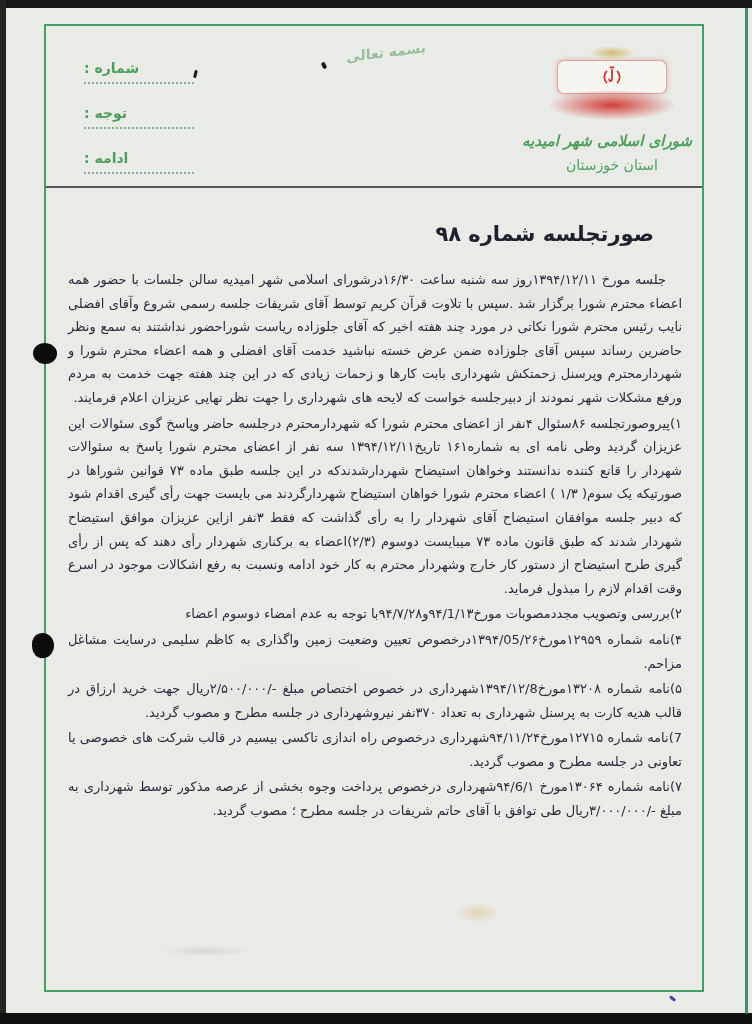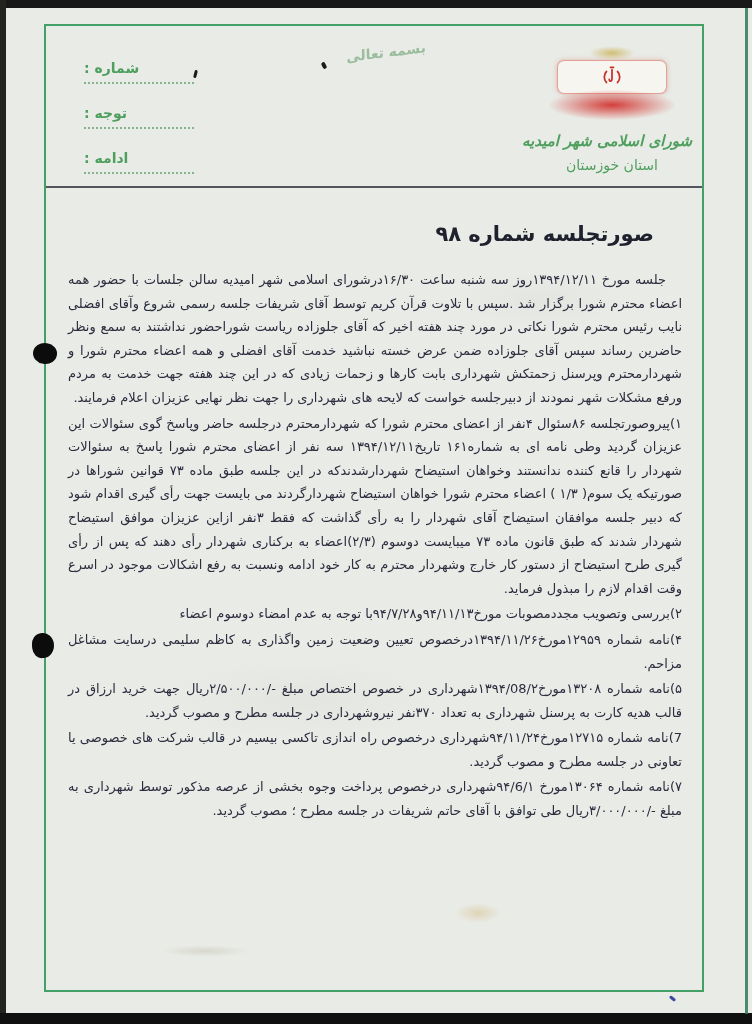--- a/index.html
+++ b/index.html
@@ -142,23 +142,23 @@
       <div class="org-region">استان خوزستان</div>
     </div>
 
     <div class="separator"></div>
 
     <div class="title">صورتجلسه شماره ۹۸</div>
 
     <div class="body-text">
       <p class="intro">جلسه مورخ ۱۳۹۴/۱۲/۱۱روز سه شنبه ساعت ۱۶/۳۰درشورای اسلامی شهر امیدیه سالن جلسات با حضور همه اعضاء محترم شورا برگزار شد .سپس با تلاوت قرآن کریم توسط آقای شریفات جلسه رسمی شروع وآقای افضلی نایب رئیس محترم شورا نکاتی در مورد چند هفته اخیر که آقای جلوزاده ریاست شوراحضور نداشتند به سمع ونظر حاضرین رساند سپس آقای جلوزاده ضمن عرض خسته نباشید خدمت آقای افضلی و همه اعضاء محترم شورا و شهردارمحترم وپرسنل زحمتکش شهرداری بابت کارها و زحمات زیادی که در این چند هفته جهت خدمت به مردم ورفع مشکلات شهر نمودند از دبیرجلسه خواست که لایحه های شهرداری را جهت نظر نهایی عزیزان اعلام فرمایند.</p>
       <p>۱)پیروصورتجلسه ۸۶سئوال ۴نفر از اعضای محترم شورا که شهردارمحترم درجلسه حاضر وپاسخ گوی سئوالات این عزیزان گردید وطی نامه ای به شماره۱۶۱ تاریخ۱۳۹۴/۱۲/۱۱ سه نفر از اعضای محترم شورا پاسخ به سئوالات شهردار را قانع کننده ندانستند وخواهان استیضاح شهردارشدندکه در این جلسه طبق ماده ۷۳ قوانین شوراها در صورتیکه یک سوم( ۱/۳ ) اعضاء محترم شورا خواهان استیضاح شهردارگردند می بایست جهت رأی گیری اقدام شود که دبیر جلسه موافقان استیضاح آقای شهردار را به رأی گذاشت که فقط ۳نفر ازاین عزیزان موافق استیضاح شهردار شدند که طبق قانون ماده ۷۳ میبایست دوسوم (۲/۳)اعضاء به برکناری شهردار رأی دهند که پس از رأی گیری طرح استیضاح از دستور کار خارج وشهردار محترم به کار خود ادامه ونسبت به رفع اشکالات موجود در اسرع وقت اقدام لازم را مبذول فرماید.</p>
-      <p>۲)بررسی وتصویب مجددمصوبات مورخ۹۴/۱۱/۱۳و۹۴/۷/۲۸با توجه به عدم امضاء دوسوم اعضاء</p>
-      <p>۴)نامه شماره ۱۲۹۵۹مورخ۱۳۹۴/۱۱/۲۶درخصوص تعیین وضعیت زمین واگذاری به کاظم سلیمی درسایت مشاغل مزاحم.</p>
-      <p>۵)نامه شماره ۱۳۲۰۸مورخ۱۳۹۴/08/۲شهرداری در خصوص اختصاص مبلغ -/۲/۵۰۰/۰۰۰ریال جهت خرید ارزاق در قالب هدیه کارت به پرسنل شهرداری به تعداد ۳۷۰نفر نیروشهرداری در جلسه مطرح و مصوب گردید.</p>
+      <p>۲)بررسی وتصویب مجددمصوبات مورخ۹۴/1/۱۳و۹۴/۷/۲۸با توجه به عدم امضاء دوسوم اعضاء</p>
+      <p>۴)نامه شماره ۱۲۹۵۹مورخ۱۳۹۴/05/۲۶درخصوص تعیین وضعیت زمین واگذاری به کاظم سلیمی درسایت مشاغل مزاحم.</p>
+      <p>۵)نامه شماره ۱۳۲۰۸مورخ۱۳۹۴/۱۲/8شهرداری در خصوص اختصاص مبلغ -/۲/۵۰۰/۰۰۰ریال جهت خرید ارزاق در قالب هدیه کارت به پرسنل شهرداری به تعداد ۳۷۰نفر نیروشهرداری در جلسه مطرح و مصوب گردید.</p>
       <p>7)نامه شماره ۱۲۷۱۵مورخ۹۴/۱۱/۲۴شهرداری درخصوص راه اندازی تاکسی بیسیم در قالب شرکت های خصوصی یا تعاونی در جلسه مطرح و مصوب گردید.</p>
       <p>۷)نامه شماره ۱۳۰۶۴مورخ ۹۴/6/۱شهرداری درخصوص پرداخت وجوه بخشی از عرصه مذکور توسط شهرداری به مبلغ -/۳/۰۰۰/۰۰۰ریال طی توافق با آقای حاتم شریفات در جلسه مطرح ؛ مصوب گردید.</p>
     </div>
 
   </div>
 
   <div class="hole hole1"></div>
   <div class="hole hole2"></div>
 
   <div class="stain stain1"></div>

